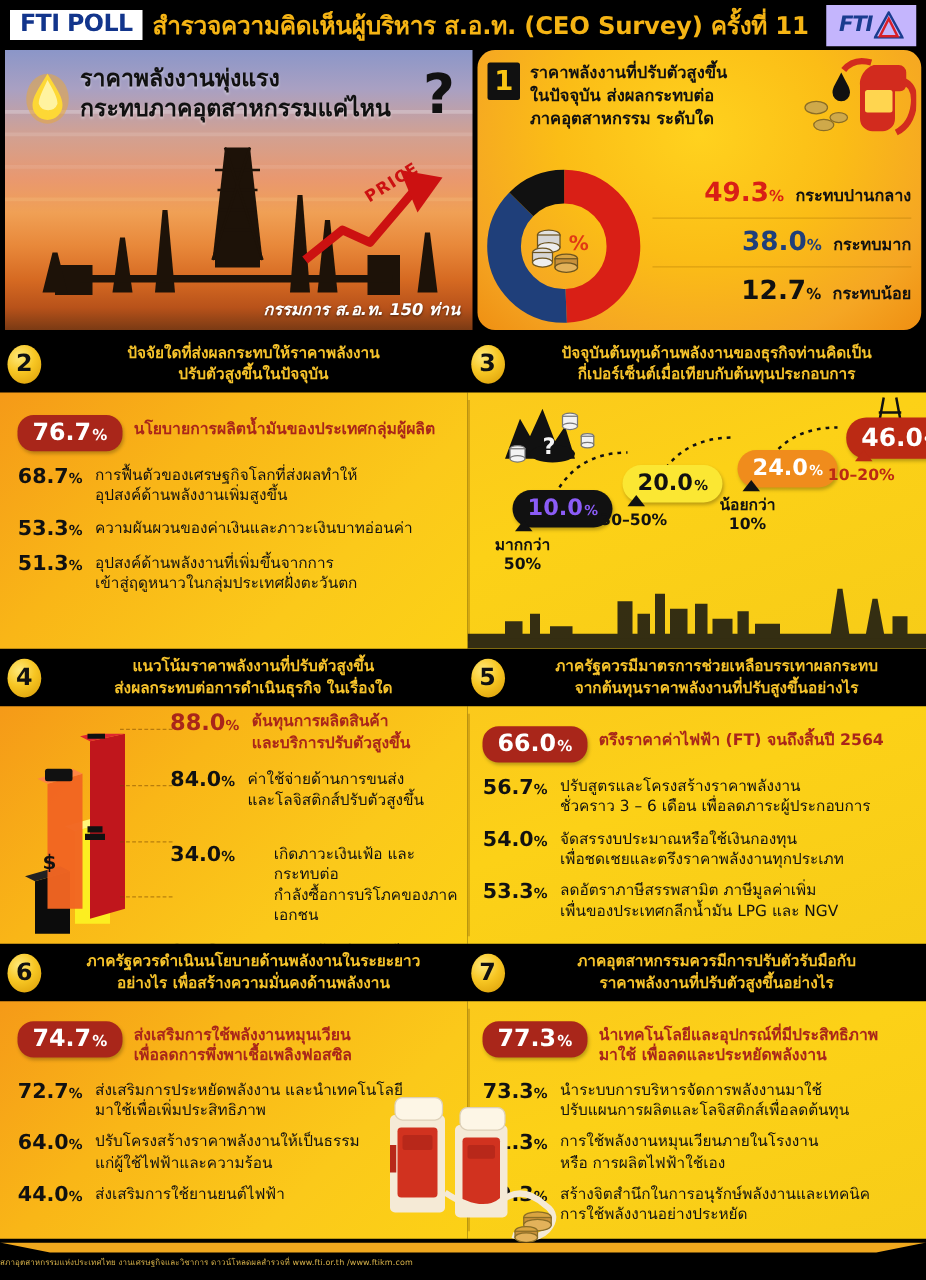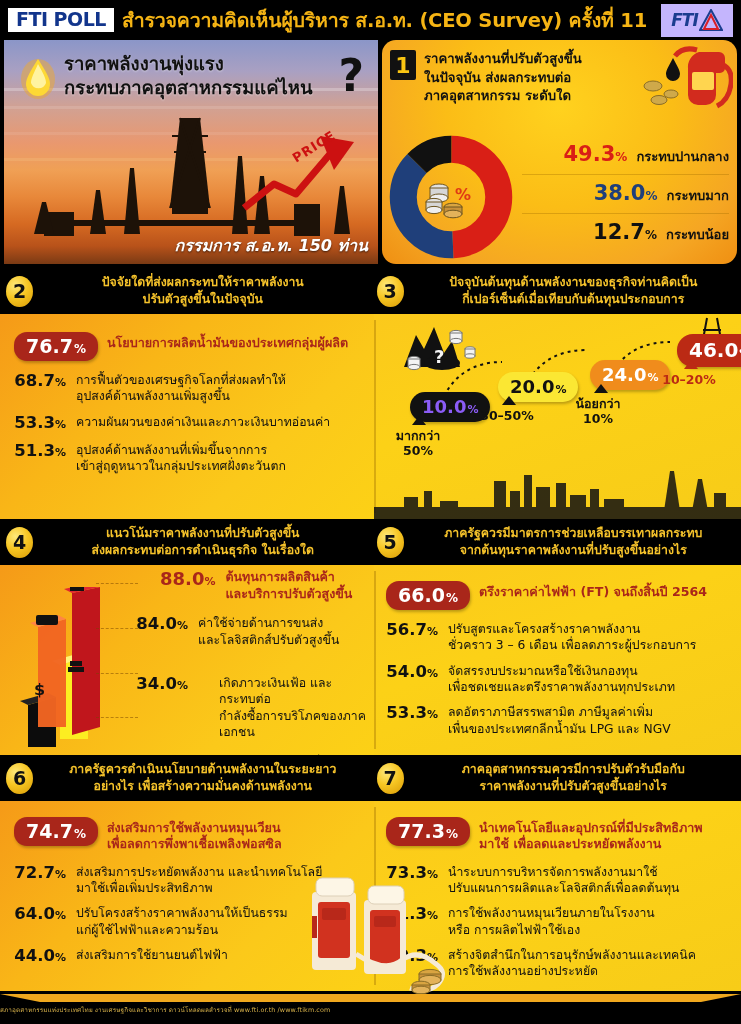--- a/index.html
+++ b/index.html
@@ -37,21 +37,21 @@
     position:absolute; top:12px; left:60px; right:8px; z-index:5;
     color:#111; font-weight:bold; font-size:18.5px; line-height:1.3; text-shadow:0 1px 2px rgba(255,255,255,.45);
   }
   .qmark { position:absolute; right:14px; top:14px; font-size:44px; font-weight:bold; color:#111; z-index:6; line-height:1; }
   .oil-drop { position:absolute; left:16px; top:14px; width:36px; height:46px; z-index:6; }
   .price-arrow { position:absolute; right:10px; bottom:52px; width:130px; height:84px; z-index:4; }
   .price-label { position:absolute; right:40px; bottom:110px; color:#cc1111; font-weight:bold; font-size:13px;
      transform:rotate(-32deg); letter-spacing:1px; z-index:6; }
   .photo-caption {
     position:absolute; right:10px; bottom:6px; z-index:6;
-    color:#fff; font-style:italic; font-weight:bold; font-size:16px; text-shadow:0 1px 2px rgba(0,0,0,.6);
+    color:#fff; font-style:italic; font-weight:bold; font-size:13px; text-shadow:0 1px 2px rgba(0,0,0,.6);
   }
 
   
   .q1-panel {
     position:relative; width:355px; height:224px; border-radius:14px; overflow:hidden;
     background:radial-gradient(ellipse at 50% 30%, #ffd21e 0%, #fbbd16 45%, #f5a623 78%, #ef8f12 100%);
   }
   .q1-head { display:flex; padding:10px 8px 0 8px; gap:8px; align-items:flex-start; }
   .num-sq {
     flex:0 0 auto; background:#111; color:#f9c513; font-weight:bold; font-size:22px;
@@ -438,21 +438,21 @@
         </g>
       </svg>
 
       <div class="dashrow" style="left:96px;right:236px;top:18px;"></div>
       <div class="dashrow" style="left:96px;right:236px;top:63px;"></div>
       <div class="dashrow" style="left:96px;right:236px;top:108px;"></div>
       <div class="dashrow" style="left:96px;right:236px;top:152px;"></div>
 
       <div style="position:absolute;left:136px;right:6px;top:2px;">
         <div class="sub-item" style="margin-top:2px;">
-          <div class="val" style="color:#a9261a;font-size:18px;margin-left:24px;"><span>88.0</span><span class="p">%</span></div>
+          <div class="val" style="color:#a9261a;font-size:18px;"><span>88.0</span><span class="p">%</span></div>
           <div class="txt" style="color:#a9261a;font-weight:bold;font-size:12.5px;">
             <div>ต้นทุนการผลิตสินค้า</div>
             <div>และบริการปรับตัวสูงขึ้น</div>
           </div>
         </div>
         <div class="sub-item" style="margin-top:13px;">
           <div class="val"><span>84.0</span><span class="p">%</span></div>
           <div class="txt">
             <div>ค่าใช้จ่ายด้านการขนส่ง</div>
             <div>และโลจิสติกส์ปรับตัวสูงขึ้น</div>

